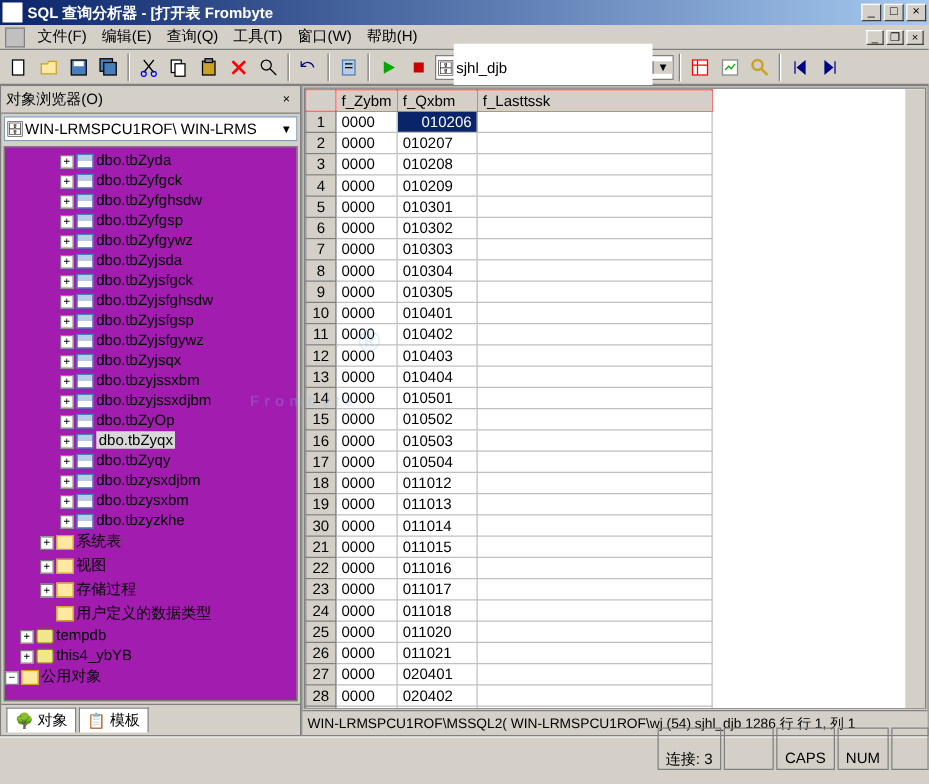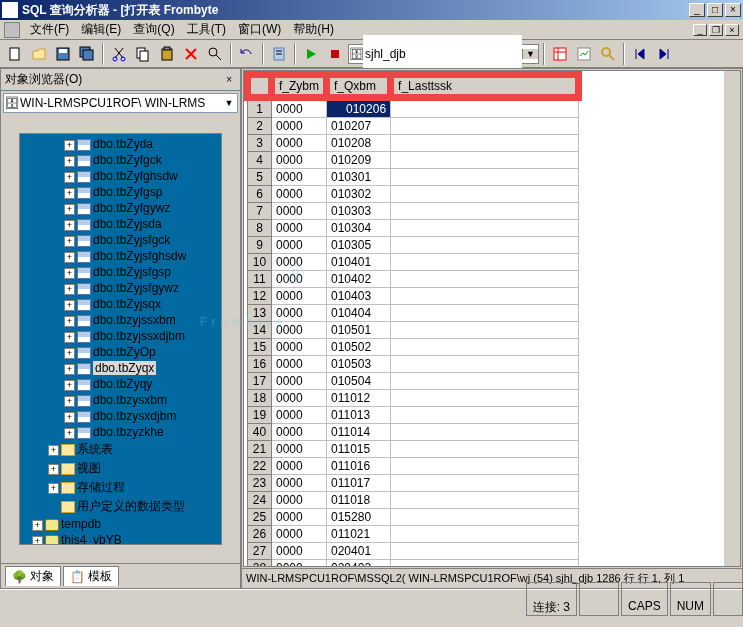--- a/index.html
+++ b/index.html
@@ -20,35 +20,35 @@
 .sep { width:2px; height:22px; border-left:1px solid #808080; border-right:1px solid #fff; margin:0 2px;}
 .combo { height:20px; background:#fff; border:1px solid #808080; display:flex; align-items:center; min-width:100px;}
 .combo input { border:none; outline:none; flex:1; padding:12px 2px; font-size:12px;}
 .combo .dd { width:16px; background:#d4d0c8; border-left:1px solid #808080; text-align:center; font-size:9px;}
 .workarea { display:flex; height: calc(100% - 20px - 20px - 28px - 20px - 18px); }
 .leftpane { width:241px; background:#d4d0c8; border:1px solid #808080; display:flex; flex-direction:column;}
 .panetitle { background:#d4d0c8; padding:2px 4px; border-bottom:1px solid #808080; display:flex; align-items:center;}
 .panetitle .x { margin-left:auto; font-size:10px; padding:0 4px;}
 .dbcombo { margin:2px; height:20px; background:#fff; border:1px solid #7f9db9; display:flex; align-items:center;}
 .dbcombo .dd { width:16px; text-align:center; font-size:9px;}
-.tree { flex:1; background:#0369a1; border:1px solid #808080; margin:18px; overflow:auto; padding:2px 0;}
+.tree { flex:1; background:#a21caf; border:1px solid #808080; margin:2px; overflow:auto; padding:2px 0;}
 .tree ul { list-style:none; padding-left:16px;}
 .tree li { white-space:nowrap; padding:1px 0;}
 .tree .exp { display:inline-block; width:11px; height:11px; border:1px solid #808080; text-align:center; line-height:9px; font-size:9px; margin-right:2px; background:#fff;}
 .tree .ico { display:inline-block; width:14px; height:12px; vertical-align:middle; margin-right:2px;}
 .tree .ico.table { background: linear-gradient(to bottom, #b8cce4 50%, #fff 50%); border:1px solid #4a7ebb;}
 .tree .ico.folder { background: #ffe9a2; border:1px solid #c9a227;}
 .tree .ico.db { background: #f0e68c; border:1px solid #808000; border-radius:2px;}
 .tree .sel { background:#d8d8d8; padding:0 2px;}
 .tabstrip { background:#d4d0c8; padding:2px 4px; border-top:1px solid #808080; display:flex;}
 .tabstrip .tab { background:#fff; border:1px solid #808080; border-bottom:none; padding:1px 6px; margin-right:2px; font-size:11px; display:flex; align-items:center; gap:3px;}
 .rightpane { flex:1; display:flex; flex-direction:column; background:#d4d0c8; border:1px solid #808080;}
 .grid { flex:1; overflow:auto; background:#fff; border:1px solid #808080; margin:1px; position:relative;}
 .grid table { border-collapse:collapse; }
-.grid th { background:#d4d0c8; border:7px solid #ef4444; padding:1px 4px; font-weight:normal; text-align:left; position:sticky; top:0;}
+.grid th { background:#d4d0c8; border:1px solid #ef4444; padding:1px 4px; font-weight:normal; text-align:left; position:sticky; top:0;}
 .grid td { border:1px solid #c0c0c0; padding:1px 4px; height:16px;}
 .grid td.rh { background:#d4d0c8; border:1px solid #808080; text-align:center; width:24px;}
 .grid th.corner { width:24px;}
 .grid td.selcell { background:#0a246a; color:#fff;padding-left:19px;}
 .grid td.empty { background:#fff;}
 .statusr { background:#d4d0c8; border-top:1px solid #808080; padding:2px 4px; font-size:11px; white-space:nowrap; overflow:hidden;}
 .statusbar { height:18px; background:#d4d0c8; border-top:1px solid #fff; display:flex; align-items:center; font-size:11px;}
 .statusbar .cell { border:1px solid #808080; border-top-color:#808080; padding:16px 6px; height:16px; margin-left:2px;}
 .statusbar .flex { flex:1;}
 .scrollspace { position:absolute; right:0; top:0; bottom:0; width:16px; background:#d4d0c8;}
@@ -223,22 +223,22 @@
           <li><span class="exp">+</span><span class="ico table"></span><span>dbo.tbZyjsfgck</span></li>
           <li><span class="exp">+</span><span class="ico table"></span><span>dbo.tbZyjsfghsdw</span></li>
           <li><span class="exp">+</span><span class="ico table"></span><span>dbo.tbZyjsfgsp</span></li>
           <li><span class="exp">+</span><span class="ico table"></span><span>dbo.tbZyjsfgywz</span></li>
           <li><span class="exp">+</span><span class="ico table"></span><span>dbo.tbZyjsqx</span></li>
           <li><span class="exp">+</span><span class="ico table"></span><span>dbo.tbzyjssxbm</span></li>
           <li><span class="exp">+</span><span class="ico table"></span><span>dbo.tbzyjssxdjbm</span></li>
           <li><span class="exp">+</span><span class="ico table"></span><span>dbo.tbZyOp</span></li>
           <li><span class="exp">+</span><span class="ico table"></span><span class="sel">dbo.tbZyqx</span></li>
           <li><span class="exp">+</span><span class="ico table"></span><span>dbo.tbZyqy</span></li>
+          <li><span class="exp">+</span><span class="ico table"></span><span>dbo.tbzysxdjbm</span></li>
           <li><span class="exp">+</span><span class="ico table"></span><span>dbo.tbzysxbm</span></li>
-          <li><span class="exp">+</span><span class="ico table"></span><span>dbo.tbzysxdjbm</span></li>
           <li><span class="exp">+</span><span class="ico table"></span><span>dbo.tbzyzkhe</span></li>
         </ul>
       <ul id="tree-folders" style="padding-left:28px;">
           <li><span class="exp">+</span><span class="ico folder"></span><span>系统表</span></li>
           <li><span class="exp">+</span><span class="ico folder"></span><span>视图</span></li>
           <li><span class="exp">+</span><span class="ico folder"></span><span>存储过程</span></li>
           <li><span style="display:inline-block;width:13px;"></span><span class="ico folder"></span><span>用户定义的数据类型</span></li>
         </ul>
       <ul id="tree-dbs" style="padding-left:12px;">
           <li><span class="exp">+</span><span class="ico db"></span><span>tempdb</span></li>
@@ -380,21 +380,21 @@
               <td class="col2">011012</td>
               <td class="col3 empty"></td>
             </tr>
             <tr>
               <td class="rh">19</td>
               <td class="col1">0000</td>
               <td class="col2">011013</td>
               <td class="col3 empty"></td>
             </tr>
             <tr>
-              <td class="rh">40</td>
+              <td class="rh">30</td>
               <td class="col1">0000</td>
               <td class="col2">011014</td>
               <td class="col3 empty"></td>
             </tr>
             <tr>
               <td class="rh">21</td>
               <td class="col1">0000</td>
               <td class="col2">011015</td>
               <td class="col3 empty"></td>
             </tr>
@@ -412,21 +412,21 @@
             </tr>
             <tr>
               <td class="rh">24</td>
               <td class="col1">0000</td>
               <td class="col2">011018</td>
               <td class="col3 empty"></td>
             </tr>
             <tr>
               <td class="rh">25</td>
               <td class="col1">0000</td>
-              <td class="col2">015280</td>
+              <td class="col2">011020</td>
               <td class="col3 empty"></td>
             </tr>
             <tr>
               <td class="rh">26</td>
               <td class="col1">0000</td>
               <td class="col2">011021</td>
               <td class="col3 empty"></td>
             </tr>
             <tr>
               <td class="rh">27</td>

